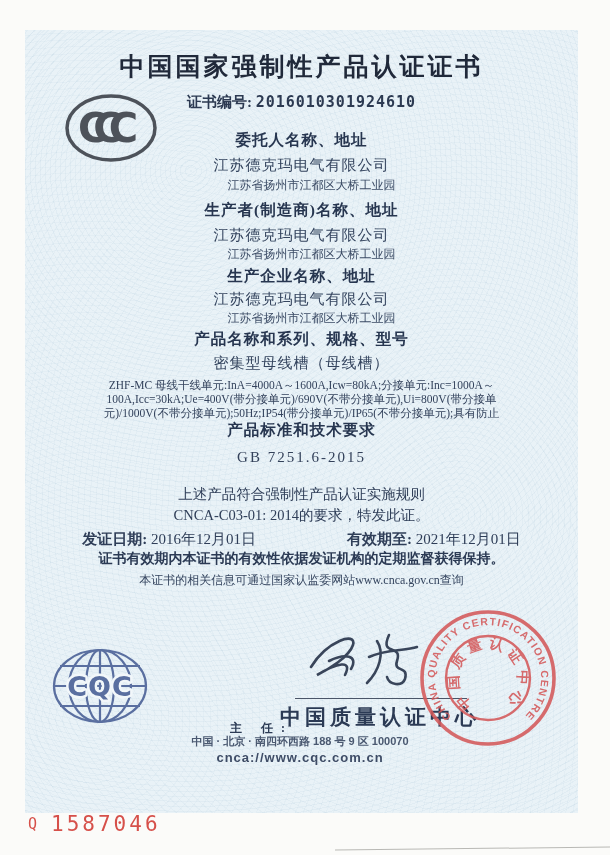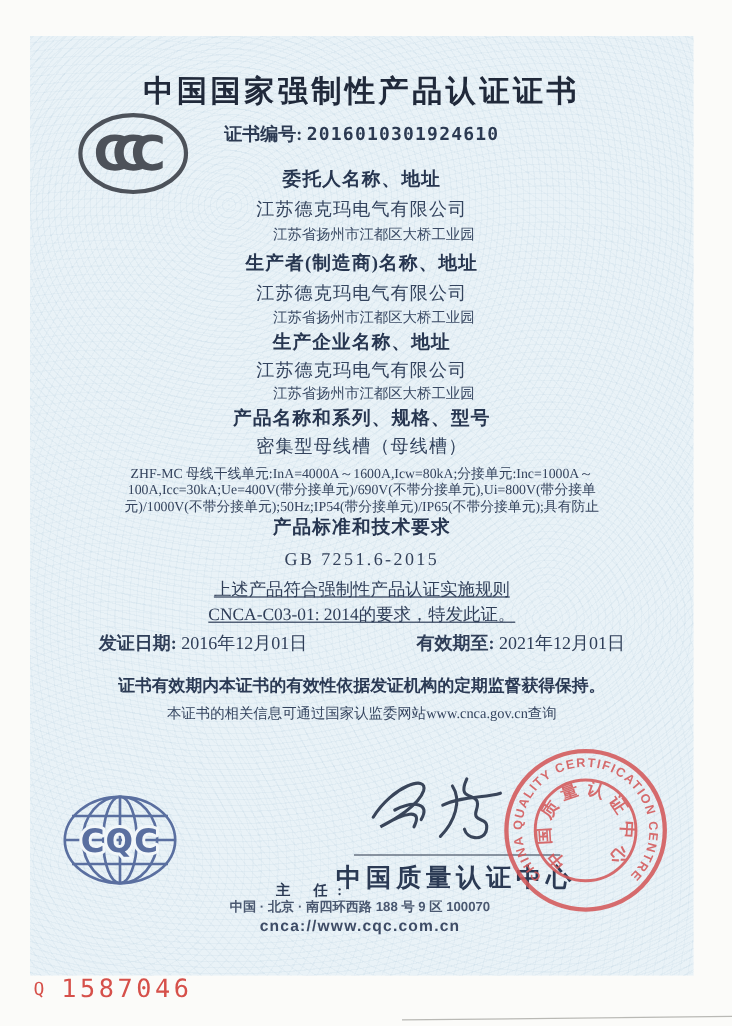--- a/index.html
+++ b/index.html
@@ -11,34 +11,34 @@
   }
   .cert{
     position:absolute;left:25px;top:30px;width:553px;height:783px;
     background-color:#e9f2f7;
     background-image:
       repeating-radial-gradient(circle at 30% 18%, rgba(115,160,190,0.07) 0 1px, transparent 1px 5px),
       repeating-radial-gradient(circle at 78% 62%, rgba(115,160,190,0.06) 0 1px, transparent 1px 6px),
       repeating-radial-gradient(circle at 12% 88%, rgba(115,160,190,0.05) 0 1px, transparent 1px 7px);
     text-align:center;
   }
-  .title{margin-top:32px;font-size:25px;font-weight:bold;letter-spacing:3px;color:#20293a;line-height:30px;}
+  .title{margin-top:22px;font-size:25px;font-weight:bold;letter-spacing:3px;color:#20293a;line-height:30px;}
   .certno{margin-top:10px;font-size:15px;font-weight:bold;color:#2c3a52;height:20px;line-height:20px;}
   .certno .num{font-family:"DejaVu Sans Mono",monospace;font-weight:bold;letter-spacing:1px;}
   .sec-h{font-size:15.5px;font-weight:bold;color:#273650;height:20px;line-height:20px;letter-spacing:1px;}
   .val{font-size:15px;height:20px;line-height:20px;letter-spacing:1px;color:#34445e;}
   .addr{font-size:12px;height:16px;line-height:16px;color:#3a4a64;padding-left:20px;}
   .mt18{margin-top:18px}.mt7{margin-top:7px}.mt5{margin-top:5px}.mt4{margin-top:4px}
   .mt3{margin-top:3px}.mt2{margin-top:2px}.mt1{margin-top:1px}
   .spec{margin-top:5px;font-size:11.5px;line-height:14px;color:#33425c;}
   .gb{margin-top:7px;font-size:15px;height:20px;line-height:20px;letter-spacing:2px;}
-  .stmt{margin-top:5px;font-size:14.5px;line-height:21px;color:#2f3e58;text-decoration:underline;}
+  .stmt{margin-top:17px;font-size:14.5px;line-height:21px;color:#2f3e58;}
   .dates{margin-top:3px;height:20px;line-height:20px;font-size:15px;display:flex;justify-content:center;gap:91px;color:#2f3e58;}
   .dates b{font-weight:bold;}
-  .note1{margin-top:16px;font-size:14px;font-weight:bold;height:20px;line-height:20px;color:#2b3a54;}
+  .note1{margin-top:0;font-size:14px;font-weight:bold;height:20px;line-height:20px;color:#2b3a54;}
   .note2{margin-top:3px;font-size:12px;height:17px;line-height:17px;color:#35455f;}
   .footer{position:relative;height:190px;margin-top:0;}
   .cqc-logo{position:absolute;left:25px;top:56px;}
   .director{position:absolute;left:205px;top:98px;font-size:12px;font-weight:bold;letter-spacing:8px;color:#2b3a54;margin-top:33px;}
   .sig{position:absolute;left:280px;top:38px;}
   .sigline{position:absolute;left:270px;top:109px;width:172px;height:1px;background:#4a5568;}
   .orgname{position:absolute;left:225px;top:114px;width:260px;text-align:center;font-size:21px;font-weight:bold;letter-spacing:4px;color:#2b3a54;font-family:"Liberation Sans","DejaVu Sans",sans-serif;}
   .orgaddr{position:absolute;left:105px;top:145px;width:340px;text-align:center;font-size:11px;font-weight:bold;color:#4a5870;font-family:"Liberation Sans","DejaVu Sans",sans-serif;}
   .orgurl{position:absolute;left:105px;top:161px;width:340px;text-align:center;font-size:13px;font-weight:bold;letter-spacing:1px;color:#3e4c66;font-family:"Liberation Sans","DejaVu Sans",sans-serif;}
   .stamp{position:absolute;left:388px;top:14px;opacity:0.88;}

